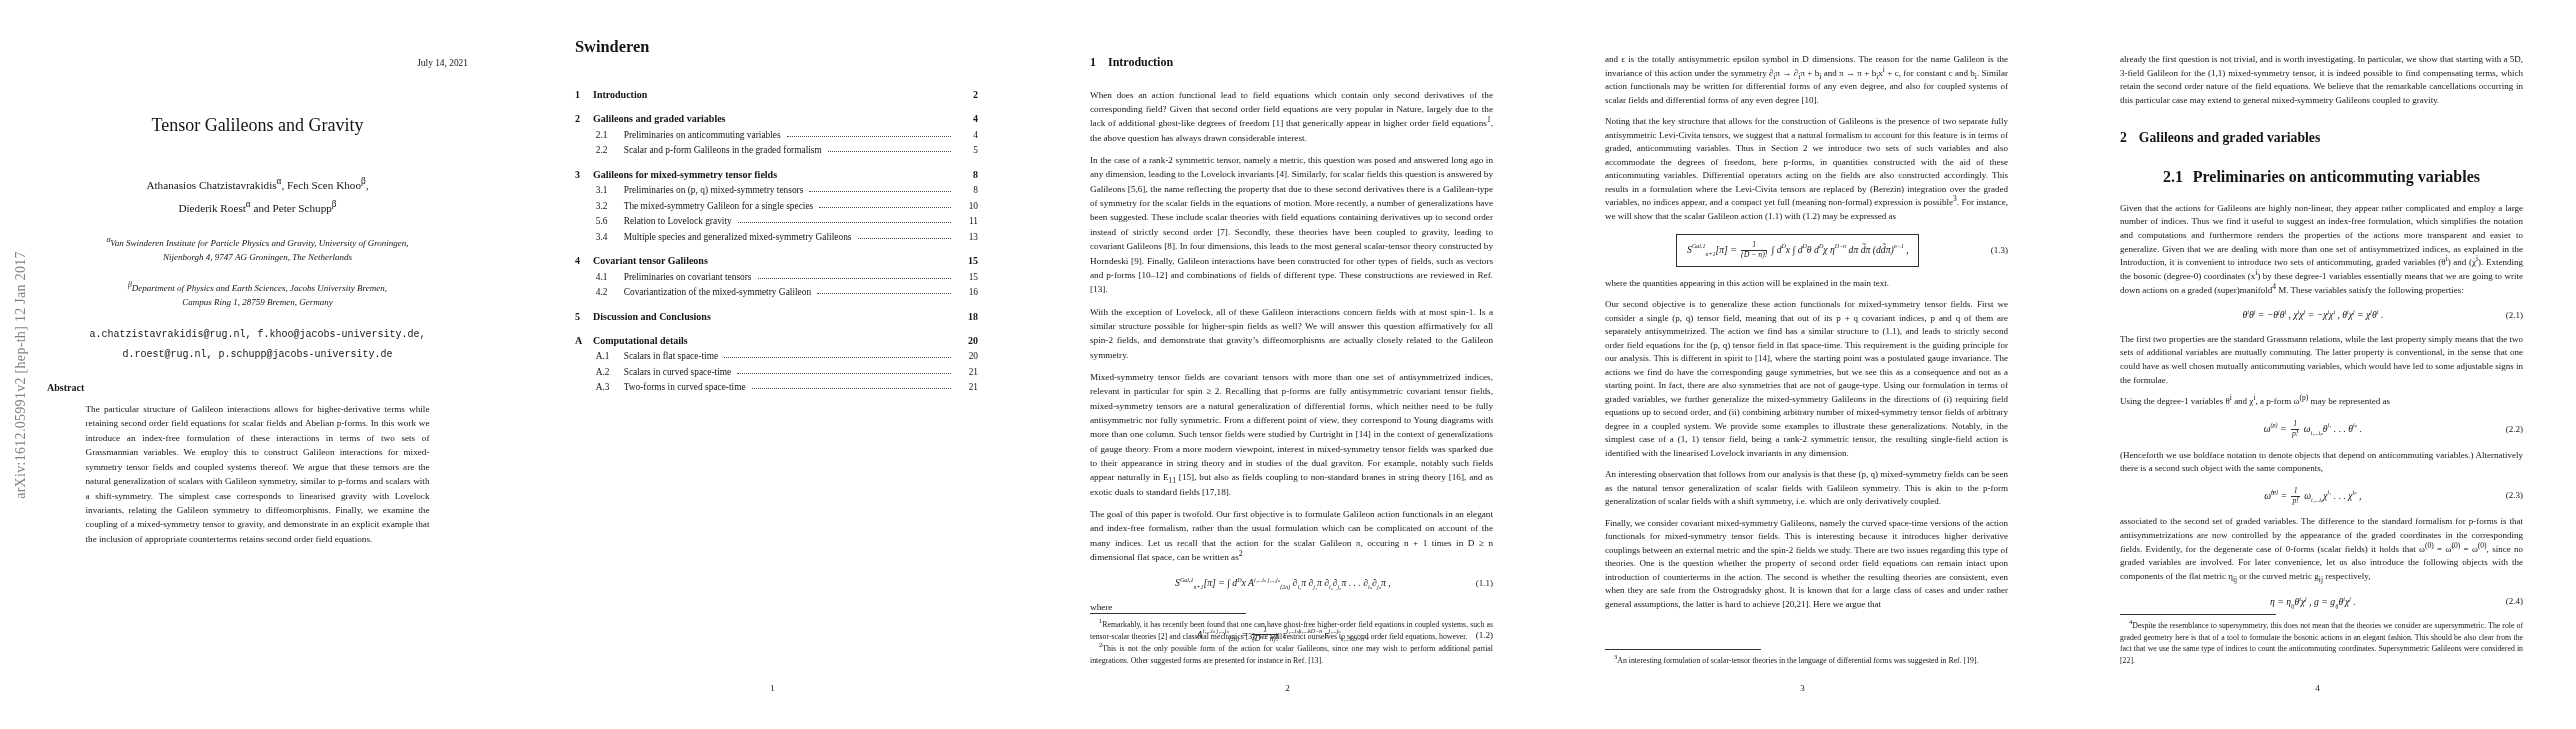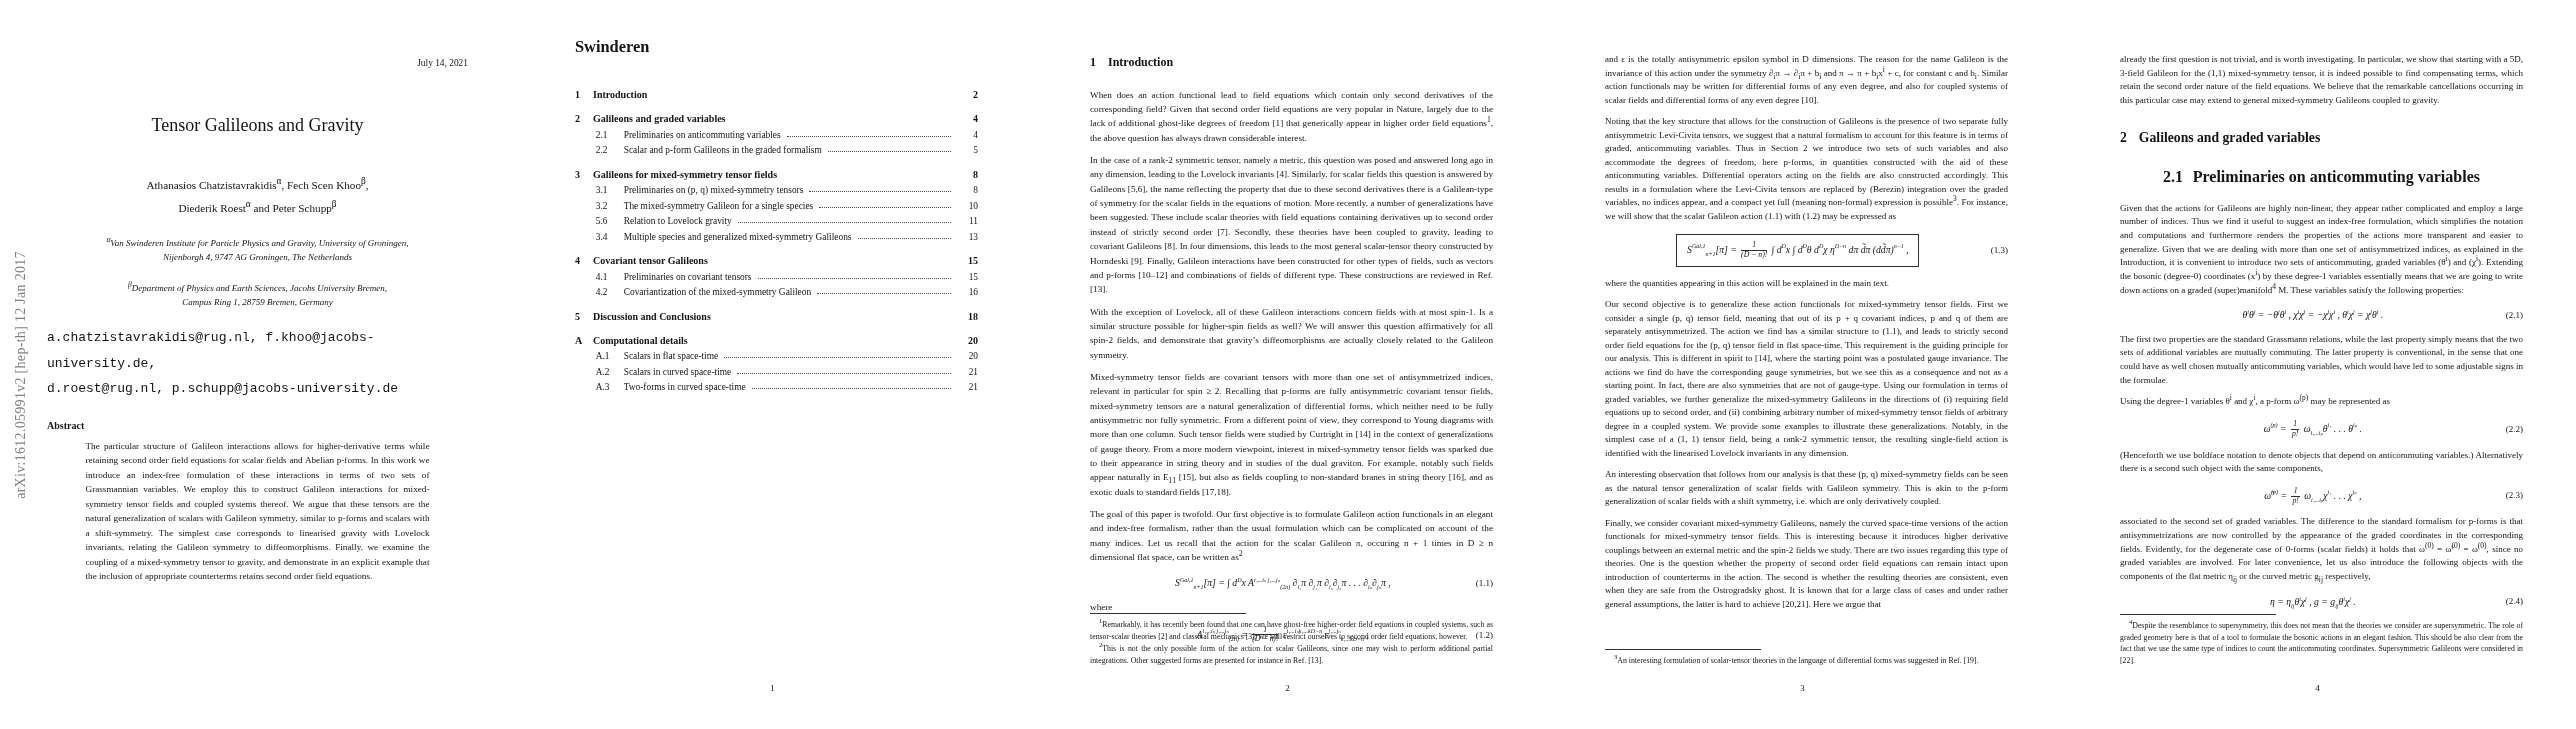--- a/index.html
+++ b/index.html
@@ -12,23 +12,23 @@
   
   .stamp{position:absolute;left:21px;top:375px;white-space:nowrap;
          transform:translate(-50%,-50%) rotate(-90deg);color:#818181;
          font-size:14px;letter-spacing:0.3px;}
   .tp-inner{padding:0 47px;}
   .tp-date{margin-top:58px;text-align:right;font-size:9.4px;}
   .tp-title{margin:47px 0 0;text-align:center;font-size:18px;font-weight:normal;}
   .tp-authors{margin-top:38px;text-align:center;font-size:11.2px;line-height:2.05;}
   .tp-affil{margin-top:16px;text-align:center;font-style:italic;font-size:9px;line-height:1.6;}
   .tp-affil sup{font-style:italic;}
-  .tp-emails{margin-top:16px;text-align:left;
+  .tp-emails{margin-top:16px;text-align:center;
              font-family:"Liberation Mono","DejaVu Sans Mono",monospace;
-             font-size:13px;line-height:1.95;}
+             font-size:10px;line-height:1.95;}
   .tp-absh{margin-top:18px;font-weight:bold;font-size:10px;}
   .tp-abs{width:344px;margin:8.5px auto 0;text-align:justify;font-size:9.2px;line-height:1.57;}
 
   
   .contents-h{margin:-16px 0 0;font-size:16.4px;font-weight:bold;}
   .toc{margin-top:32px;font-size:9.4px;}
   .toc-row{display:flex;align-items:flex-end;margin-top:5.5px;}
   .toc-row.sec{font-weight:bold;font-size:10px;margin-top:13.4px;}
   .toc-num{flex:none;}
   .sec .toc-num{width:18px;}

